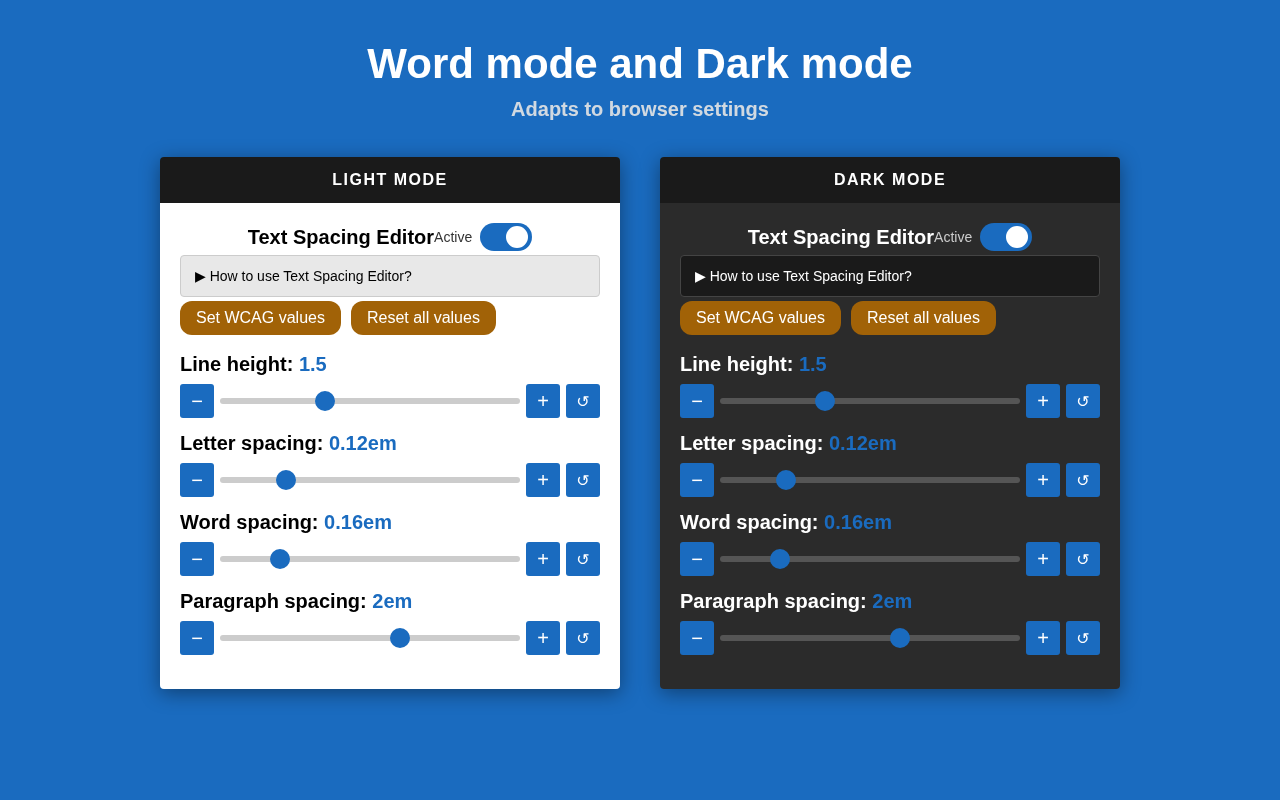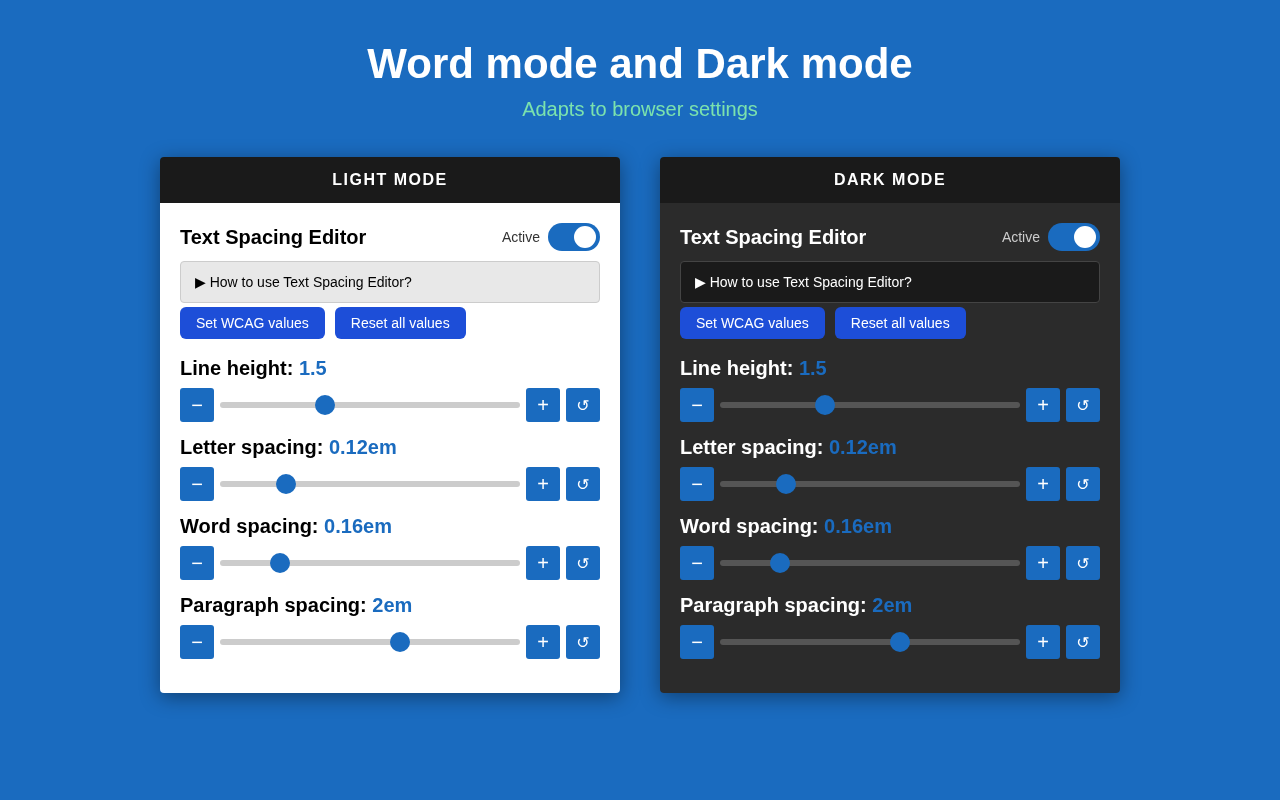--- a/index.html
+++ b/index.html
@@ -23,22 +23,22 @@
 
     .page-title {
       font-size: 42px;
       font-weight: 700;
       color: white;
       margin-bottom: 10px;
     }
 
     .page-subtitle {
       font-size: 20px;
-      font-weight: 400;
-      color: #86efac;
+      font-weight: 700;
+      color: #e5e5e5;
       opacity: 0.9;
     }
 
     .panels-container {
       display: flex;
       gap: 40px;
       margin-top: 20px;
     }
 
     
@@ -71,22 +71,22 @@
     
     .panel-dark .panel-body {
       background: #2b2b2b;
       padding: 20px;
     }
 
     
     .editor-title-row {
       display: flex;
       align-items: center;
-      justify-content: space-between;
-      margin-bottom: 10px;
+      justify-content: center;
+      margin-bottom: 4px;
     }
 
     .editor-title {
       font-size: 20px;
       font-weight: 700;
     }
 
     .panel-light .editor-title {
       color: #000;
     }
@@ -173,27 +173,27 @@
     }
 
     
     .btn-row {
       display: flex;
       gap: 10px;
       margin-bottom: 18px;
     }
 
     .btn-blue {
-      background: #1d4ed8;
+      background: #a16207;
       color: white;
       border: none;
       padding: 8px 16px;
-      font-size: 14px;
+      font-size: 16px;
       cursor: pointer;
-      border-radius: 6px;
+      border-radius: 12px;
       font-weight: 400;
     }
 
     
     .slider-section {
       margin-bottom: 14px;
     }
 
     .slider-label {
       font-size: 20px;

